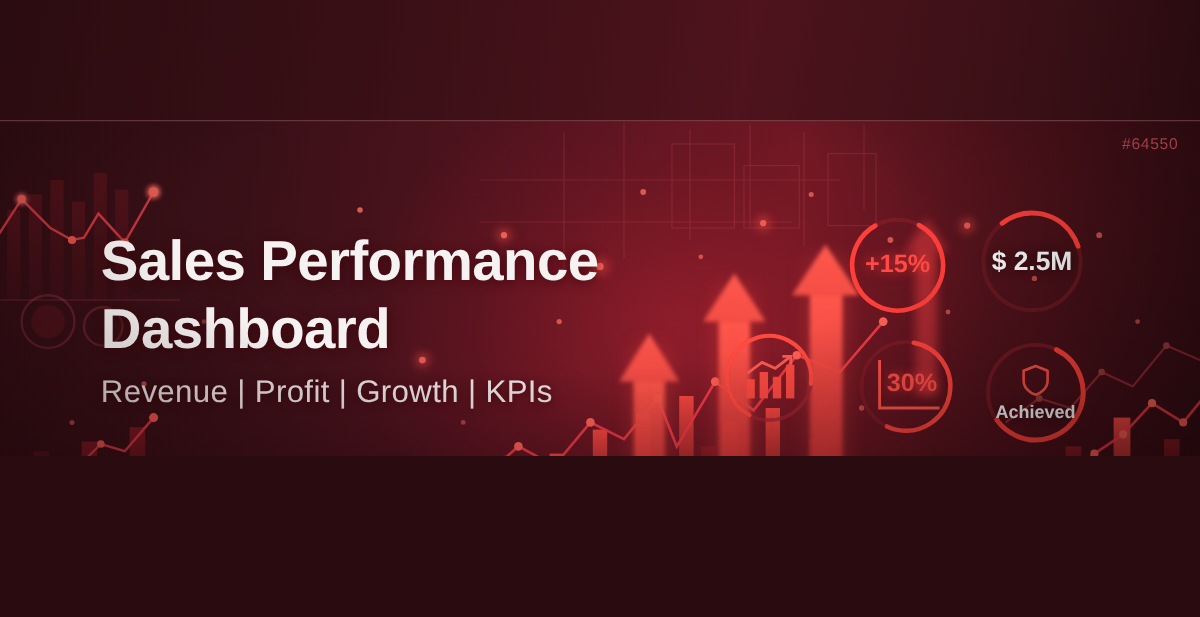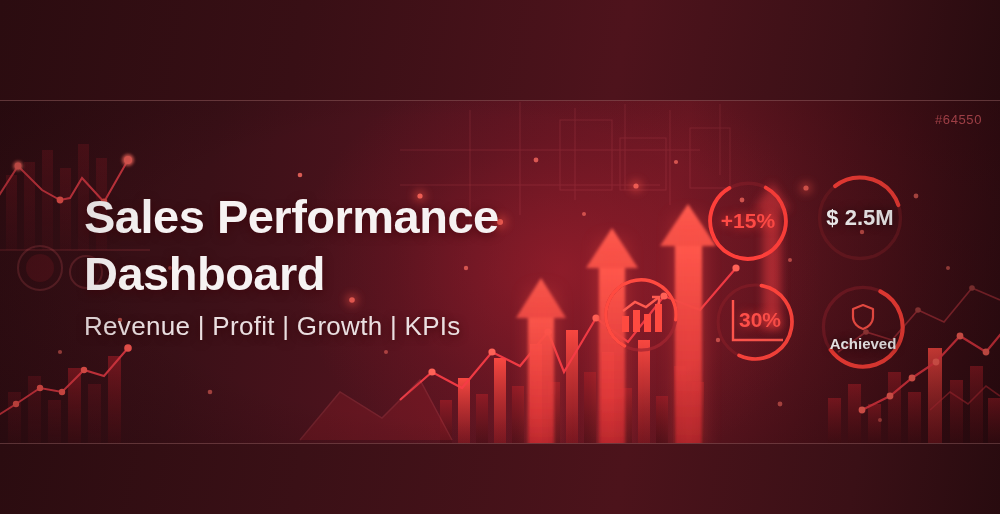--- a/index.html
+++ b/index.html
@@ -1,19 +1,19 @@
 <!DOCTYPE html>
 <html><head>
 <meta charset="utf-8">
 <style>
   * { margin:0; padding:0; box-sizing:border-box; }
   html,body { width:1000px; height:514px; overflow:hidden; background:#2a0c10;
               font-family:"Liberation Sans", sans-serif; }
 
-  #root { position:relative; width:1000px; height:514px; overflow:hidden;
+  #root { position:relative; width:1000px; height:380px; overflow:hidden;
           background:linear-gradient(100deg,#2e0d12 0%,#3a1017 22%,#561420 48%,#6d1824 65%,#4a1119 85%,#2c0c11 100%); }
 
   
   .letterbox { position:absolute; left:0; width:1000px; z-index:40; pointer-events:none; }
   #bar-top { top:0; height:101px;
     background:linear-gradient(100deg,#2b0c10 0%,#380f15 30%,#4e131c 62%,#3a1016 85%,#280b0f 100%);
     border-bottom:1px solid rgba(215,150,150,0.30); }
   #bar-bottom { top:443px; height:71px;
     background:linear-gradient(100deg,#2b0c10 0%,#3a1016 30%,#4c131b 62%,#3a1016 85%,#280b0f 100%);
     border-top:1px solid rgba(215,150,150,0.28); }

